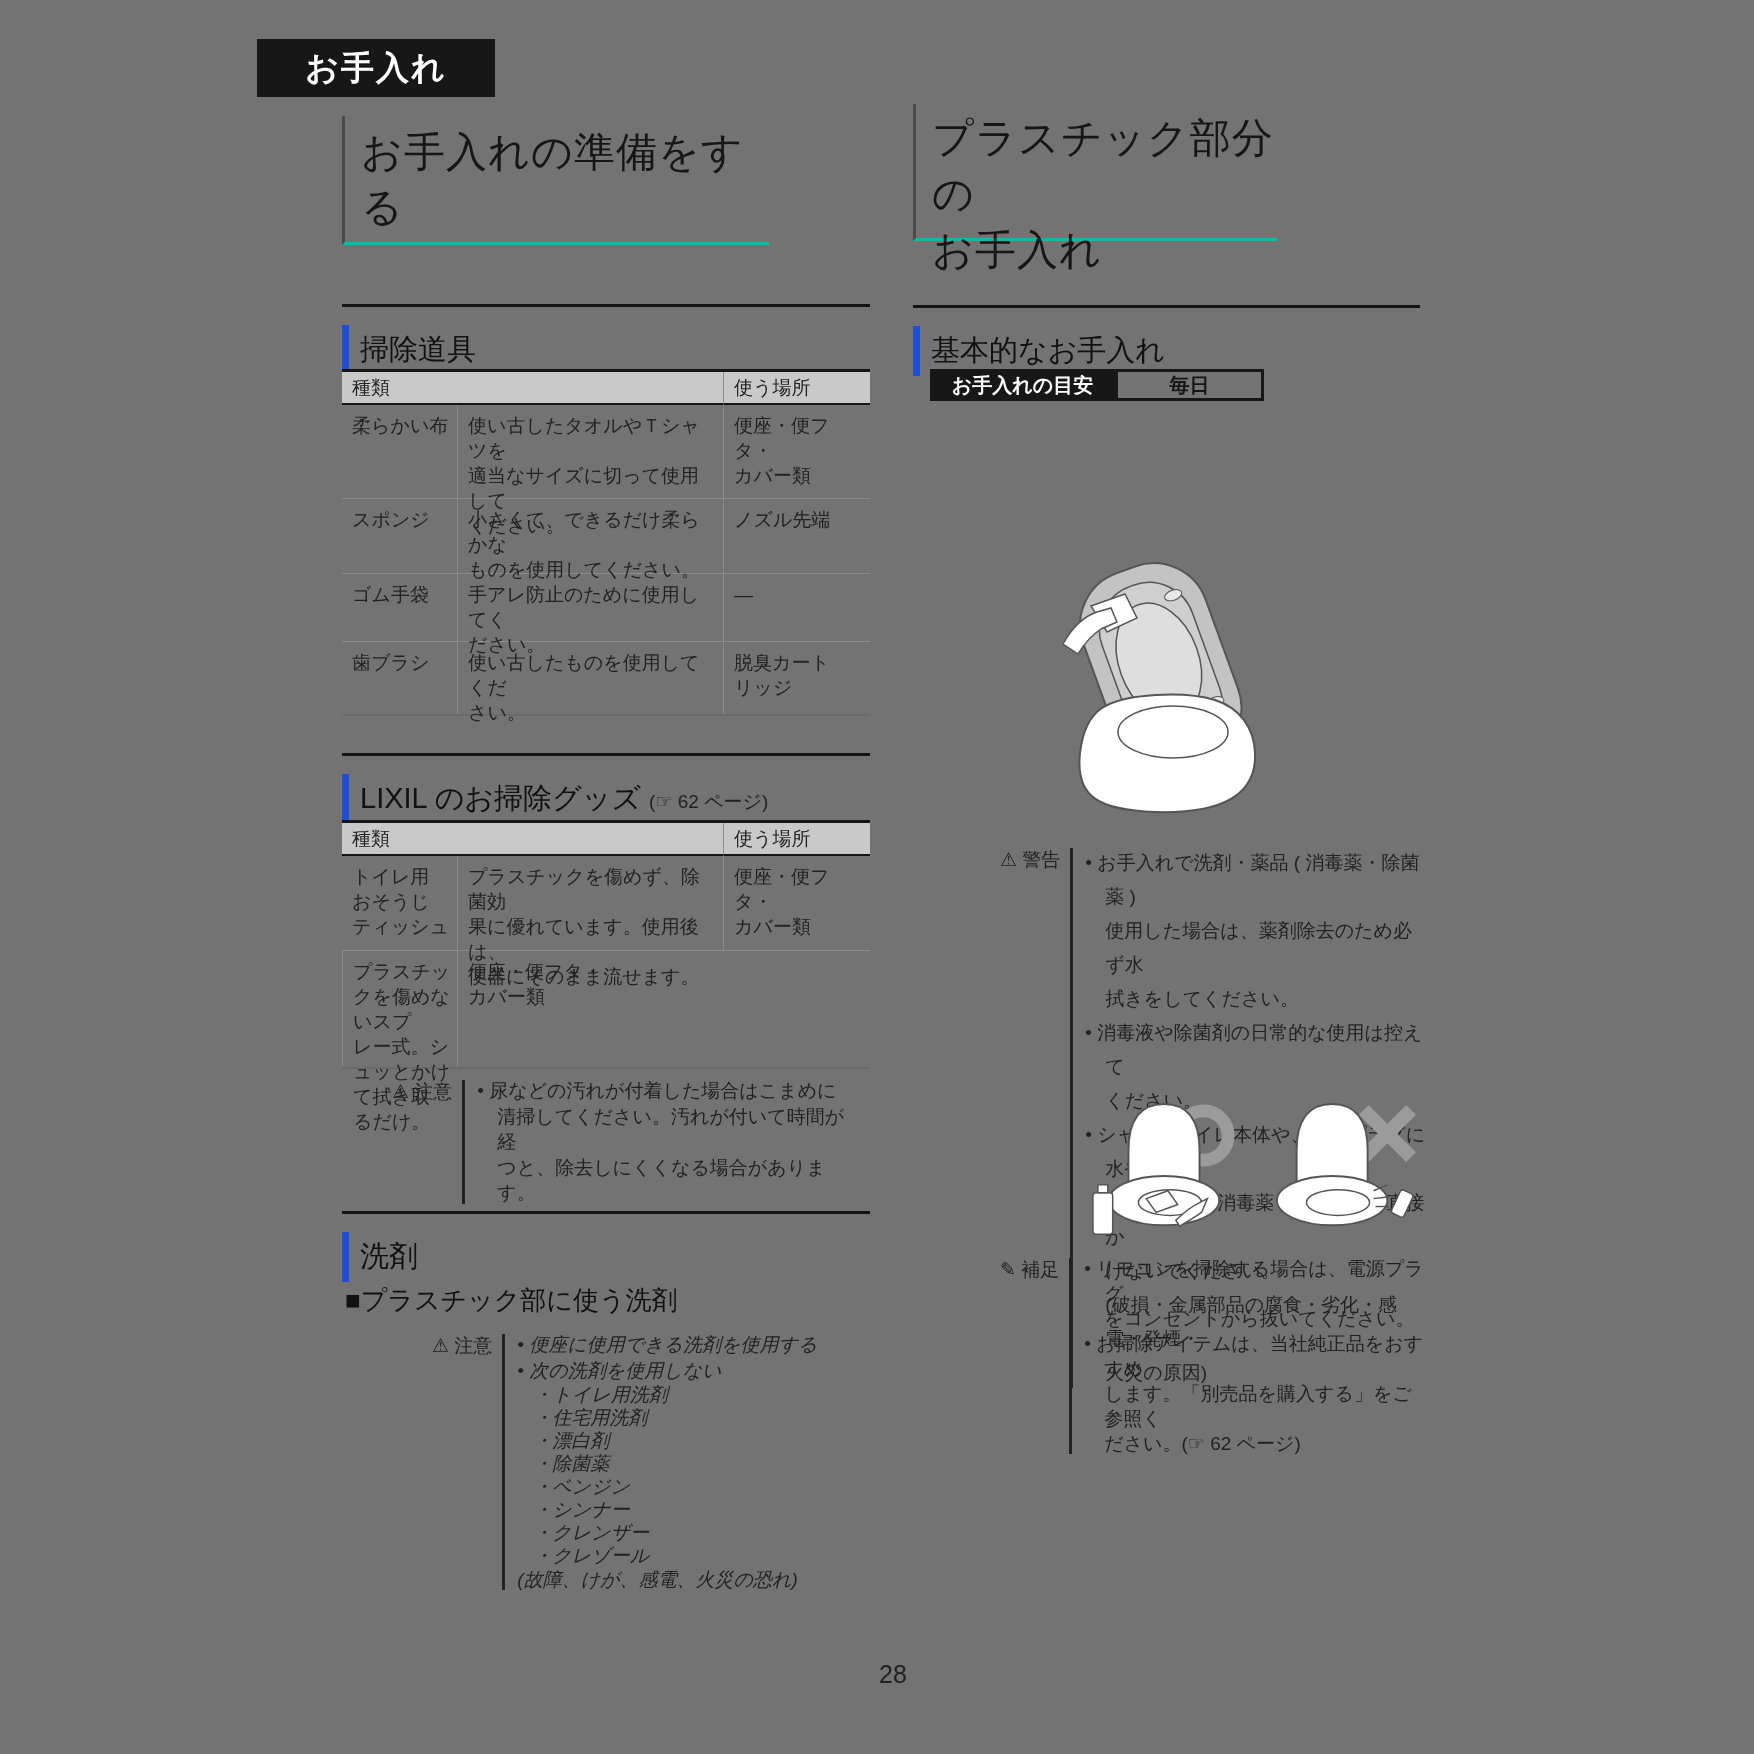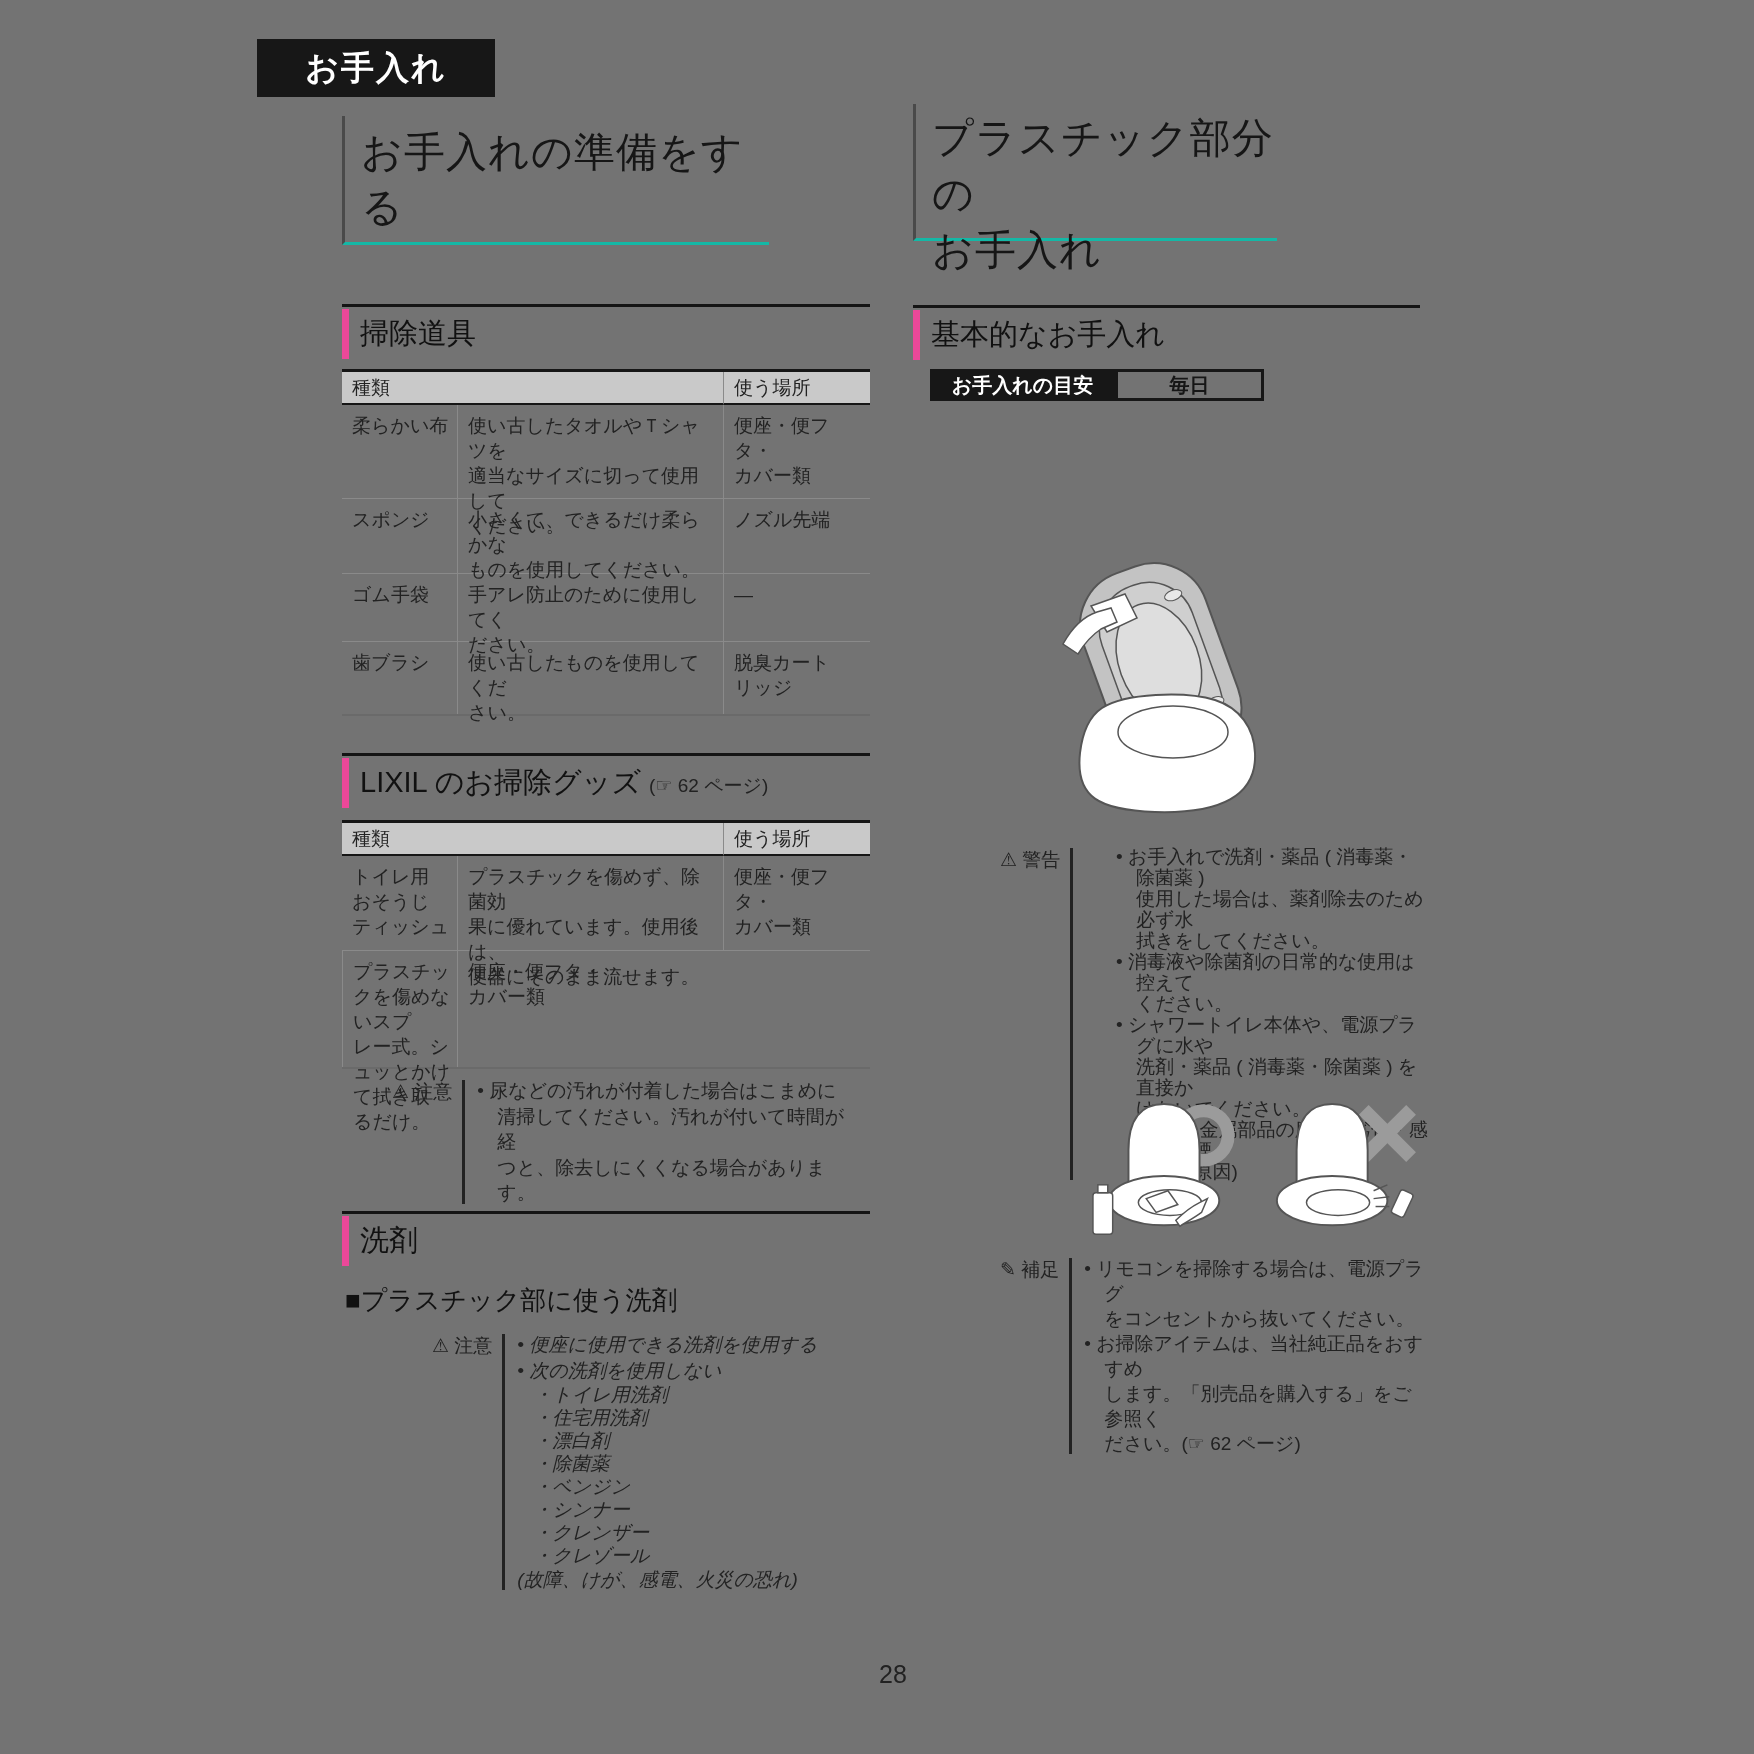--- a/index.html
+++ b/index.html
@@ -11,21 +11,21 @@
          color:#fff;font-size:33px;font-weight:bold;display:flex;align-items:center;justify-content:center;letter-spacing:2px;}
 
   
   .title-block{position:absolute;border-left:3px solid #4a4a4a;border-bottom:3px solid #14b8a6;
                font-size:41px;color:#161616;letter-spacing:1px;}
   #left-title{left:342px;top:116px;width:408px;height:119px;display:flex;align-items:flex-end;padding:0 0 7px 16px;}
   #right-title{left:913px;top:104px;width:345px;height:128px;padding:6px 0 0 16px;line-height:56px;white-space:pre-line;}
 
   
   .sec-head{position:absolute;border-top:3px solid #141414;}
-  .sec-title{border-left:7px solid #ec4899;padding:5px 0 5px 11px;margin-top:2px;font-size:29px;color:#111;display:flex;align-items:baseline;}
+  .sec-title{border-left:7px solid #1d4ed8;padding:5px 0 5px 11px;margin-top:18px;font-size:29px;color:#111;display:flex;align-items:baseline;}
   .sec-ref{font-size:19px;margin-left:8px;color:#222;}
 
   
   .tbl{position:absolute;left:342px;width:528px;display:grid;grid-template-columns:115px 266px 147px;
        border-top:3px solid #161616;border-bottom:2px solid #6a6a6a;}
   #table1{top:369px;grid-template-rows:33px 94px 75px 68px 72px;}
   #table2{top:820px;grid-template-rows:33px 95px 116px;}
   .th{background:#c9c9c9;border-bottom:2px solid #161616;font-size:19px;display:flex;align-items:center;padding-left:10px;color:#222;}
   .th-type{grid-column:1/3;}
   .td{font-size:19px;line-height:25px;padding:8px 5px 0 10px;white-space:pre-line;border-bottom:1px solid #8a8a8a;color:#222;}
@@ -203,21 +203,21 @@
     <polygon points="86,58 120,46 132,70 102,84" fill="#ffffff" stroke="#555" stroke-width="1.5"></polygon>
     <path d="M58,96 C68,78 80,68 92,64 L106,60 L112,74 L96,81 C87,87 79,96 73,106 Z" fill="#ffffff" stroke="#555" stroke-width="1.5"></path>
   </svg>
 
   <div class="note" style="left:1000px;top:846px;width:430px;">
     <div class="note-label">
       <span>⚠</span>
       <span>警告</span>
     </div>
     <div class="note-bar"></div>
-    <div class="note-body" style="width:340px;line-height:21px;margin-left:31px;">
+    <div class="note-body" style="width:340px;line-height:34px;">
       <div class="nitem">• お手入れで洗剤・薬品 ( 消毒薬・除菌薬 )
 使用した場合は、薬剤除去のため必ず水
 拭きをしてください。</div>
       <div class="nitem">• 消毒液や除菌剤の日常的な使用は控えて
 ください。</div>
       <div class="nitem">• シャワートイレ本体や、電源プラグに水や
 洗剤・薬品 ( 消毒薬・除菌薬 ) を直接か
 けないでください。
 (破損・金属部品の腐食・劣化・感電・発煙・
 火災の原因)</div>

